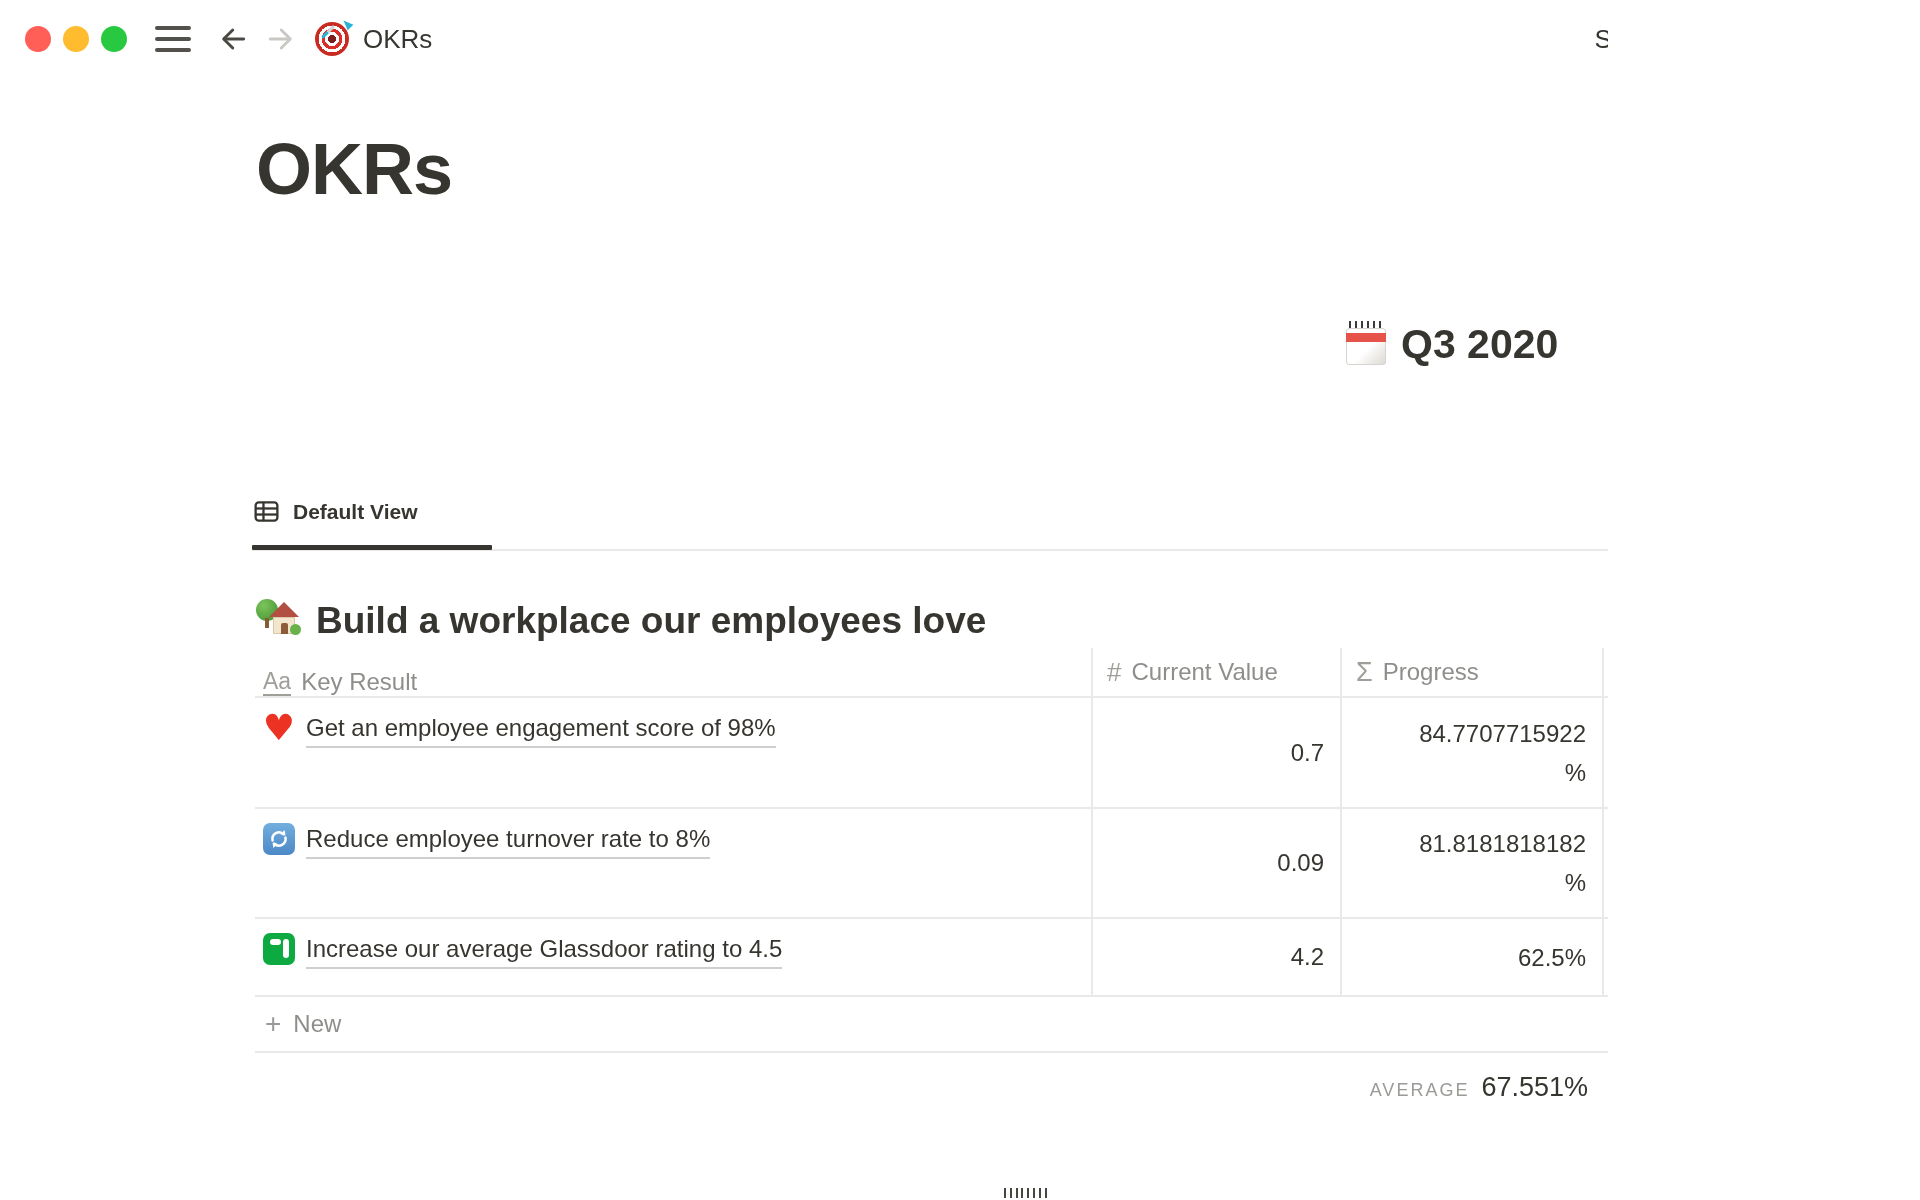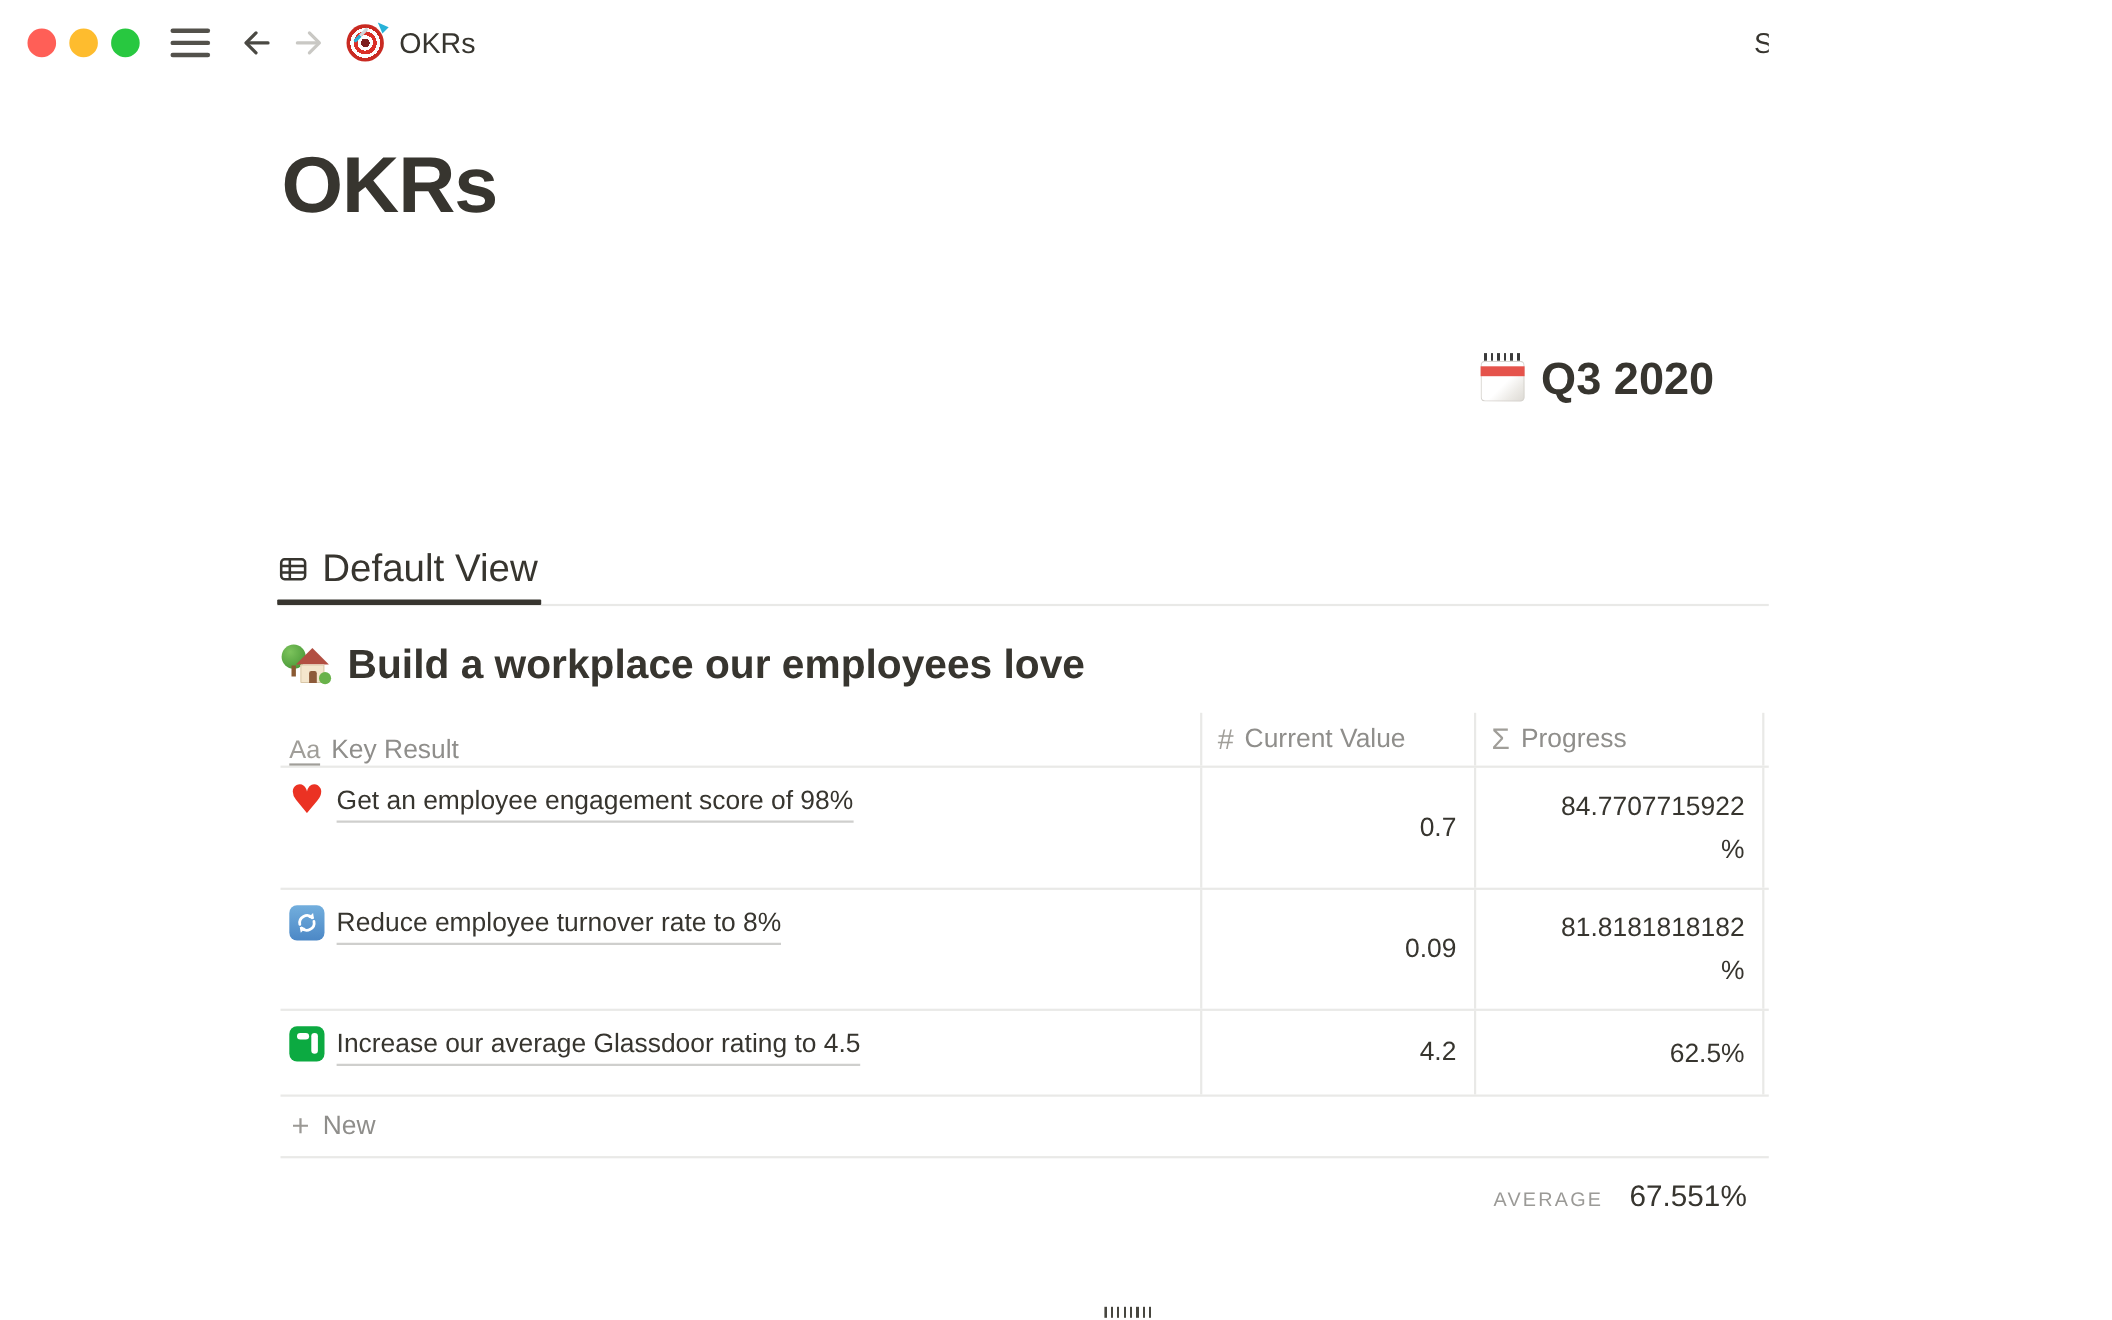--- a/index.html
+++ b/index.html
@@ -46,26 +46,26 @@
   
   .cal{position:relative;width:44px;height:46px;flex:none}
   .cal .page{position:absolute;left:2px;top:7px;right:2px;bottom:2px;border-radius:4px;background:
     linear-gradient(135deg,#ffffff 55%,#eceae6 78%,#dcd9d3 100%);box-shadow:0 0 0 1px #d7d4cf inset}
   .cal .band{position:absolute;left:2px;top:12px;right:2px;height:9px;background:var(--calendar-red)}
   .cal .spiral{position:absolute;left:5px;top:0;width:34px;height:11px;
     background:repeating-linear-gradient(90deg,#3b3b3b 0 2.5px,transparent 2.5px 6px)}
 
   
   .viewtab{position:absolute;left:252px;top:497px;display:flex;align-items:center;gap:12px;cursor:pointer}
-  .viewtab .lbl{font-size:35px;font-weight:400;color:var(--text-dark)}
+  .viewtab .lbl{font-size:21px;font-weight:700;color:var(--text-dark)}
   .tab-underline{position:absolute;left:252px;top:545px;width:240px;height:5px;background:var(--text-dark);border-radius:1px;z-index:2}
   .tabs-line{position:absolute;left:252px;top:549px;width:1490px;height:2px;background:var(--border)}
 
   
-  .objective{position:absolute;left:256px;top:579px;display:flex;align-items:flex-end;gap:14px}
+  .objective{position:absolute;left:256px;top:596px;display:flex;align-items:flex-start;gap:14px}
   .objective .txt{font-size:37px;font-weight:700;line-height:50px}
 
   
   .house{position:relative;width:46px;height:46px;flex:none}
   .house .tree{position:absolute;left:0;top:3px;width:22px;height:22px;border-radius:50%;background:radial-gradient(circle at 35% 30%,#7cc35c,#3e8f2f)}
   .house .trunk{position:absolute;left:9px;top:22px;width:4px;height:10px;background:#8a5a33}
   .house .roof{position:absolute;left:13px;top:6px;width:0;height:0;border-left:15px solid transparent;border-right:15px solid transparent;border-bottom:15px solid #b24f42}
   .house .body{position:absolute;left:17px;top:21px;width:22px;height:17px;background:#f4e6cd;box-shadow:0 0 0 1px #d9c7a8 inset;border-radius:1px}
   .house .door{position:absolute;left:25px;top:27px;width:7px;height:11px;background:#8d5a3a;border-radius:2px 2px 0 0}
   .house .bush{position:absolute;right:1px;top:28px;width:11px;height:11px;border-radius:50%;background:#69b24a}
@@ -98,21 +98,21 @@
   .refresh{border-radius:7px;background:linear-gradient(180deg,#72aedd,#4c88c6)}
   .gd{position:relative;border-radius:7px;background:var(--glassdoor-green)}
   .gd i{position:absolute;background:#fff;border-radius:3px}
   .gd .v{width:6px;height:19px;right:6px;top:6px}
   .gd .h{width:11px;height:6px;left:7px;top:6px}
 
   .newrow{height:56px;display:flex;align-items:center;gap:12px;padding-left:10px;border-bottom:2px solid var(--border);color:#8f8e8b;cursor:pointer}
   .newrow .nlbl{font-size:24px}
   .newrow .plusglyph{font-size:28px}
 
-  .calcrow{position:absolute;left:255px;top:1052px;width:1349px;display:flex;justify-content:flex-end;align-items:baseline;gap:24px;padding:20px 16px 0 0}
+  .calcrow{position:absolute;left:255px;top:1052px;width:1349px;display:flex;justify-content:flex-end;align-items:baseline;gap:12px;padding:20px 16px 0 0}
   .avg-label{font-size:18px;letter-spacing:2px;color:#9b9a97}
   .avg-value{font-size:27px;color:var(--text-dark)}
 
   
   .help{position:absolute;left:1813px;top:1096px;width:72px;height:72px;border-radius:50%;background:#fff;
     border:1px solid #e3e2df;box-shadow:0 2px 8px rgba(15,15,15,.08);display:flex;align-items:center;justify-content:center;cursor:pointer}
   .help .q{font-size:34px;font-weight:600;color:#2f2e2b}
 
   
   .clipped{position:absolute;left:1004px;top:1188px;width:46px;height:10px;

